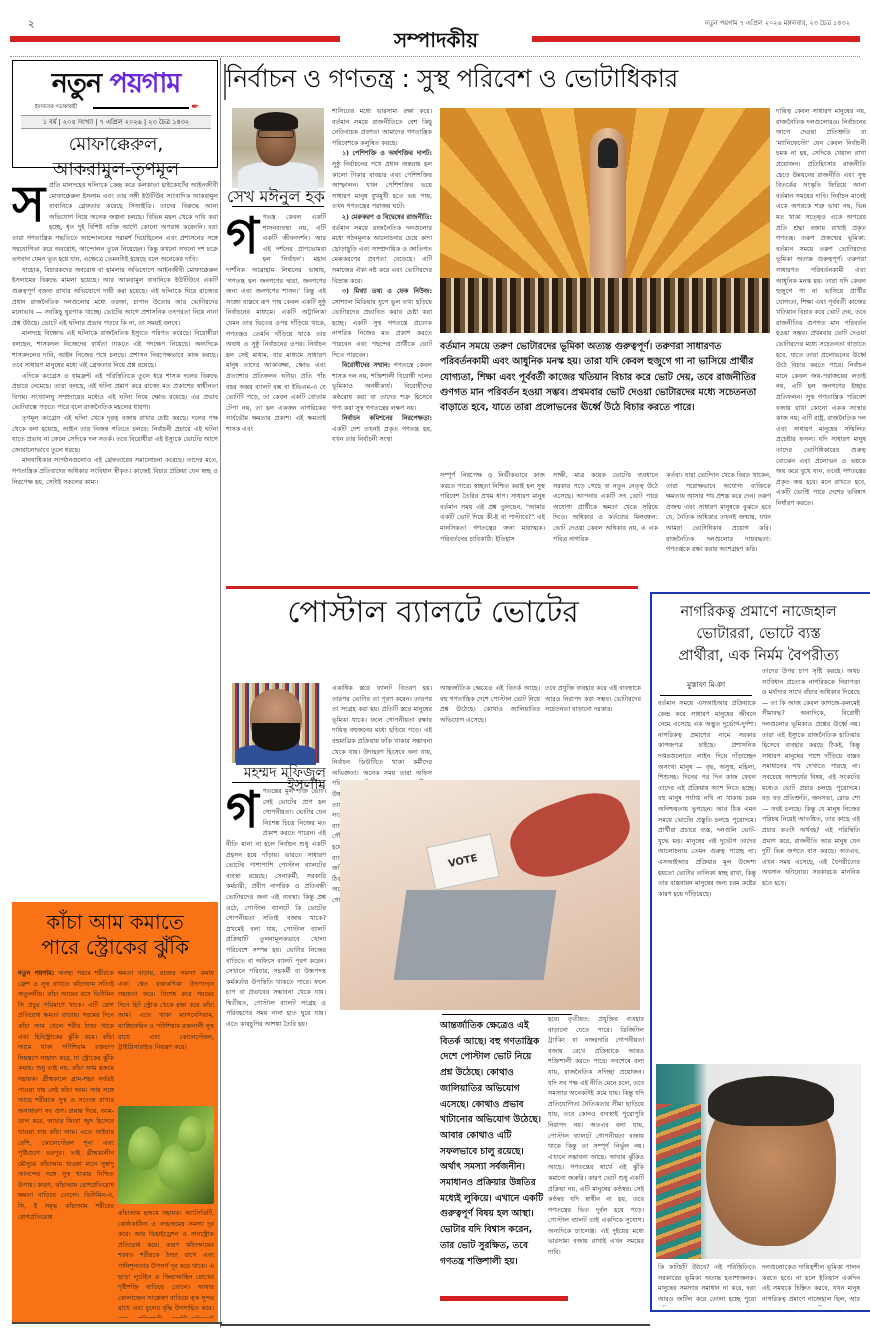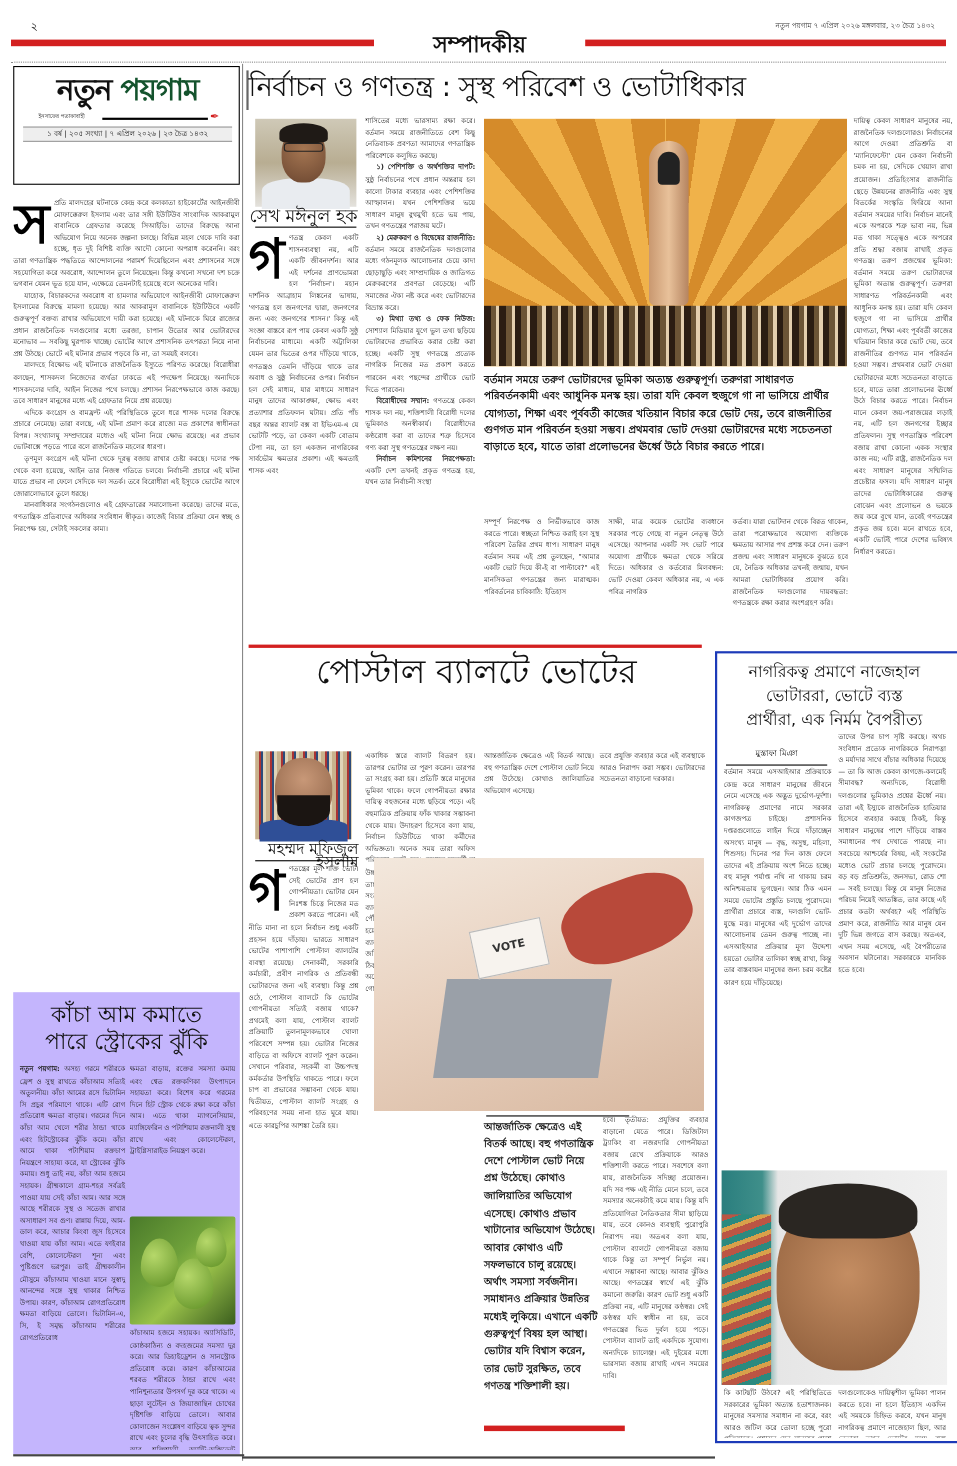--- a/index.html
+++ b/index.html
@@ -13,29 +13,29 @@
 
 #pagenum{left:28px;top:16px;font-size:10px}
 #dateline{right:20px;top:18px;font-size:6.5px;color:#333}
 .redbar{height:6px;background:#d32020;top:36px}
 #section-title{left:344px;top:28px;width:184px;height:24px;font-size:20px;font-weight:bold;text-align:center;line-height:24px;background:#fff}
 .dotline{left:10px;right:10px;top:56px;border-top:1px dotted #888}
 
 #left-col{left:12px;top:60px;width:206px;height:1270px}
 #masthead{left:0;top:0;width:206px;height:108px;border:1.5px solid #000}
 #logo{left:6px;top:6px;width:194px;font-size:27px;font-weight:bold;text-align:center;letter-spacing:-1px;line-height:32px}
-#logo-red{color:#14532d}
+#logo-red{color:#6d28d9}
 #tagline-bar{left:22px;top:42px;width:170px;height:6px;font-size:5px;line-height:6px}
 #tagline-bar span{background:#fff;padding-right:3px}
 #tagline-line{left:80px;top:46px;width:96px;height:2px;background:#000}
 #pen-icon{left:178px;top:40px;color:#d32020;font-size:10px}
 #issueline{left:8px;top:54px;width:190px;height:14px;border-top:1px solid #999;border-bottom:1px solid #999;font-size:6.6px;line-height:13px;text-align:center;background:#eee}
 #lead-title{left:0;top:70px;width:206px;font-size:18px;line-height:25px;text-align:center}
 #lead-body{left:0;top:120px;width:206px;height:660px}
-#mango-box{left:0;top:842px;width:206px;height:420px;background:#c4b5fd}
+#mango-box{left:0;top:842px;width:206px;height:420px;background:#f97316}
 #mango-title{left:0;top:8px;width:206px;font-size:20px;line-height:25px;text-align:center}
 #mango-body-a{left:6px;top:66px;width:96px;height:350px}
 #mango-body-b{left:106px;top:66px;width:96px;height:136px}
 #mango-img{left:106px;top:204px;width:96px;height:98px;background:linear-gradient(135deg,#4a7a2a 0%,#6ea03a 40%,#9ac24a 60%,#3b5e1e 100%);border-radius:2px}
 .mango{position:absolute;border-radius:50% 50% 50% 50%/60% 60% 40% 40%;background:radial-gradient(circle at 35% 35%,#b6d86a,#5d8f24)}
 #mango-body-c{left:106px;top:306px;width:96px;height:110px}
 
 #ed-headline{left:226px;top:59px;width:640px;font-size:25px;line-height:40px;font-weight:normal;letter-spacing:-0.5px;white-space:nowrap}
 #ed-headline-bar{left:224px;top:64px;width:2px;height:36px;background:#666}
 #author1-photo{left:232px;top:108px;width:92px;height:80px;background:linear-gradient(180deg,#cfc9b7 0%,#b8ad92 50%,#e4e2dd 100%)}
@@ -107,20 +107,24 @@
 
 <div class="abs" id="left-col">
   <div class="abs" id="masthead">
     <div class="abs" id="logo">
       <span>নতুন </span><span id="logo-red">পয়গাম</span>
     </div>
     <div class="abs" id="tagline-line"></div>
     <div class="abs" id="tagline-bar"><span>ইনসাফের পতাকাবাহী</span></div>
     <div class="abs" id="pen-icon">✒</div>
     <div class="abs" id="issueline">১ বর্ষ | ২০৫ সংখ্যা | ৭ এপ্রিল ২০২৬ | ২৩ চৈত্র ১৪৩২</div>
+    <div class="abs" id="lead-title">
+      <div>মোফাক্কেরুল,</div>
+      <div>আকরামুল-তৃণমূল</div>
+    </div>
   </div>
   <div class="abs bt" id="lead-body">
     <span class="dropcap">স</span>
     <p style="text-indent:0">প্রতি মালদহের ঘটনাকে কেন্দ্র করে কলকাতা হাইকোর্টের আইনজীবী মোফাক্কেরুল ইসলাম এবং তার সঙ্গী ইউটিউব সাংবাদিক আকরামুল বাবানিকে গ্রেফতার করেছে সিআইডি। তাদের বিরুদ্ধে আনা অভিযোগ নিয়ে অনেক জল্পনা চলছে। বিভিন্ন মহল থেকে দাবি করা হচ্ছে, ধৃত দুই বিশিষ্ট ব্যক্তি আদৌ কোনো অপরাধ করেননি। বরং তারা গণতান্ত্রিক পদ্ধতিতে আন্দোলনের পরামর্শ দিয়েছিলেন এবং প্রশাসনের সঙ্গে সহযোগিতা করে অবরোধ, আন্দোলন তুলে নিয়েছেন। কিন্তু কখনো সখনো দশ চক্রে ভগবান যেমন ভূত হয়ে যান, এক্ষেত্রে তেমনটাই হয়েছে বলে অনেকের দাবি।</p>
     <p>যাহোক, বিচারকদের অবরোধ বা হামলার অভিযোগে আইনজীবী মোফাক্কেরুল ইসলামের বিরুদ্ধে মামলা হয়েছে। আর আকরামুল বাবানিকে ইউটিউবে একটি গুরুত্বপূর্ণ বক্তব্য রাখার অভিযোগে দায়ী করা হয়েছে। এই ঘটনাকে ঘিরে রাজ্যের প্রধান রাজনৈতিক দলগুলোর মধ্যে তরজা, চাপান উতোর আর ভোটারদের মনোভাব — সবকিছু ঘুরপাক খাচ্ছে। ভোটের আগে প্রশাসনিক তৎপরতা নিয়ে নানা প্রশ্ন উঠছে। ভোটে এই ঘটনার প্রভাব পড়বে কি না, তা সময়ই বলবে।</p>
     <p>মালদহে বিক্ষোভ এই ঘটনাকে রাজনৈতিক ইস্যুতে পরিণত করেছে। বিরোধীরা বলছেন, শাসকদল নিজেদের ব্যর্থতা ঢাকতে এই পদক্ষেপ নিয়েছে। অন্যদিকে শাসকদলের দাবি, আইন নিজের পথে চলছে। প্রশাসন নিরপেক্ষভাবে কাজ করছে। তবে সাধারণ মানুষের মধ্যে এই গ্রেফতার নিয়ে প্রশ্ন রয়েছে।</p>
     <p>এদিকে কংগ্রেস ও বামফ্রন্ট এই পরিস্থিতিকে তুলে ধরে শাসক দলের বিরুদ্ধে প্রচারে নেমেছে। তারা বলছে, এই ঘটনা প্রমাণ করে রাজ্যে মত প্রকাশের স্বাধীনতা বিপন্ন। সংখ্যালঘু সম্প্রদায়ের মধ্যেও এই ঘটনা নিয়ে ক্ষোভ রয়েছে। এর প্রভাব ভোটবাক্সে পড়তে পারে বলে রাজনৈতিক মহলের ধারণা।</p>
     <p>তৃণমূল কংগ্রেস এই ঘটনা থেকে দূরত্ব বজায় রাখার চেষ্টা করছে। দলের পক্ষ থেকে বলা হয়েছে, আইন তার নিজস্ব গতিতে চলবে। নির্বাচনী প্রচারে এই ঘটনা যাতে প্রভাব না ফেলে সেদিকে দল সতর্ক। তবে বিরোধীরা এই ইস্যুকে ভোটের আগে জোরালোভাবে তুলে ধরছে।</p>
     <p>মানবাধিকার সংগঠনগুলোও এই গ্রেফতারের সমালোচনা করেছে। তাদের মতে, গণতান্ত্রিক প্রতিবাদের অধিকার সংবিধান স্বীকৃত। কাজেই বিচার প্রক্রিয়া যেন স্বচ্ছ ও নিরপেক্ষ হয়, সেটাই সকলের কাম্য।</p>
   </div>

